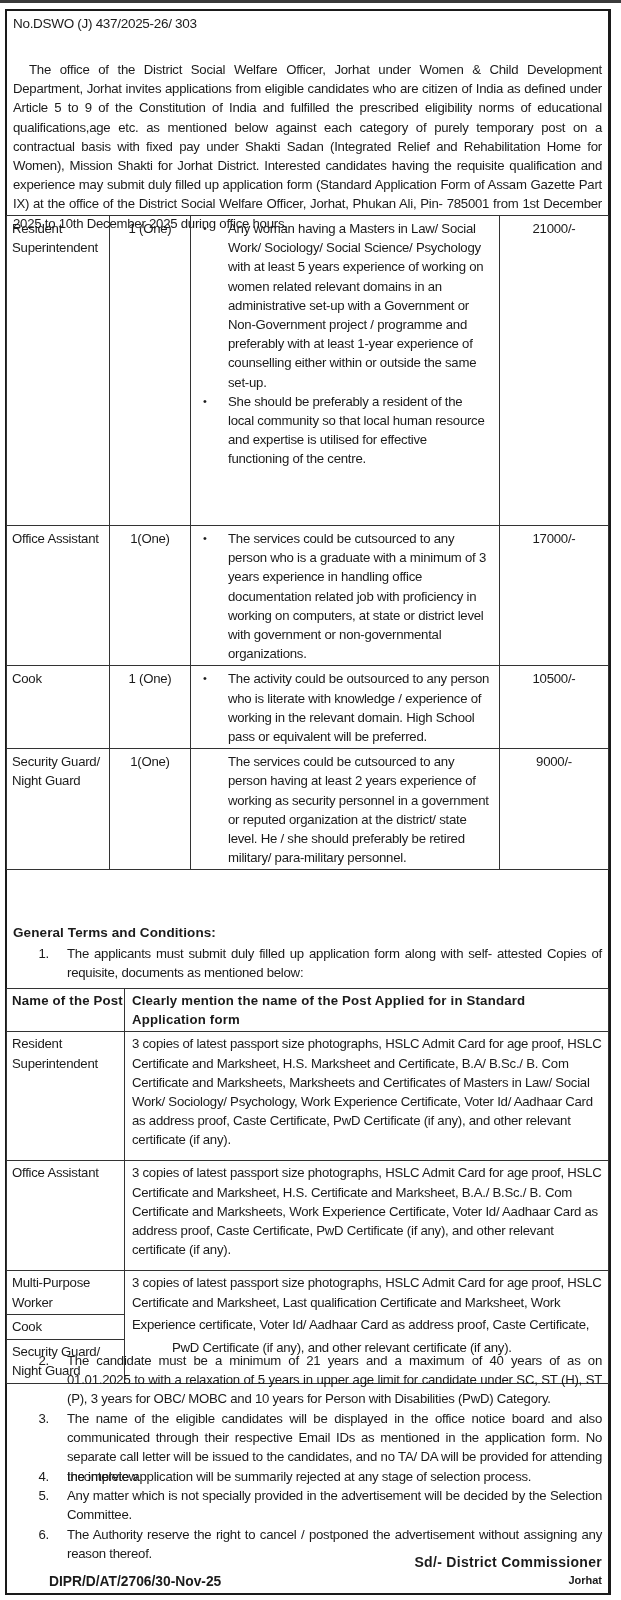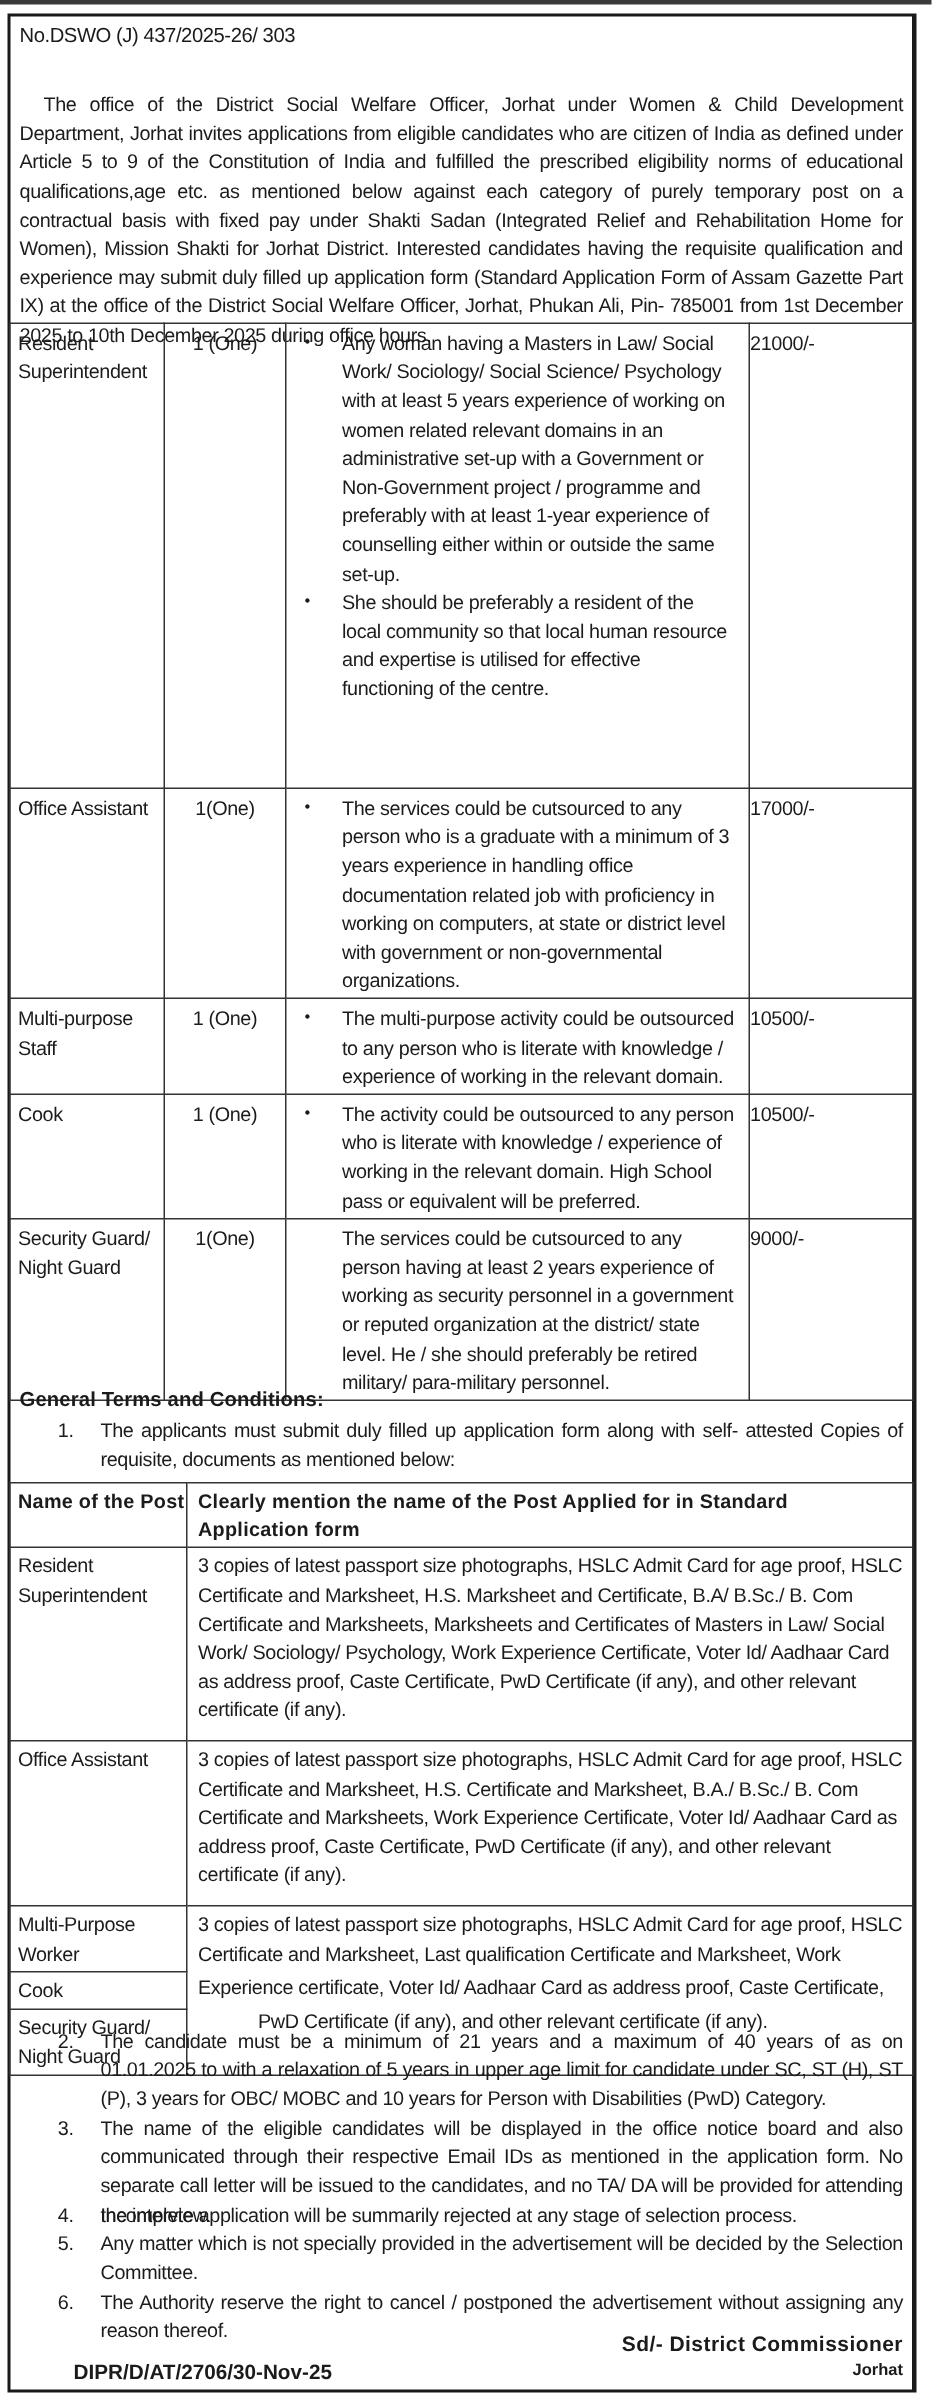--- a/index.html
+++ b/index.html
@@ -14,21 +14,21 @@
   .intro { position: absolute; left: 6px; width: 589px; top: 49px; font-size: 13.2px; line-height: 19.2px;
            text-align: justify; text-indent: 16px; letter-spacing: -0.25px; }
   table { border-collapse: collapse; position: absolute; font-size: 13.2px; letter-spacing: -0.25px; }
   td, th { border: 1.3px solid #333; vertical-align: top; padding: 0; }
   .t1 { left: -1px; top: 204px; width: 603px; }
   .t1 th { font-weight: bold; text-align: center; line-height: 19px; padding-top: 3px; letter-spacing: 0.2px; }
   .t1 td { line-height: 19.2px; padding-top: 3px; padding-bottom: 2px; }
   .c-name { width: 97px; padding-left: 5px !important; text-align: left; }
   .c-vac { width: 80px; text-align: center; }
   .c-elig { width: 308px; }
-  .c-pay { width: 108px; text-align: left; }
+  .c-pay { width: 108px; text-align: center; }
   ul.bul { list-style: none; margin: 0; padding: 0; }
   ul.bul li { position: relative; padding-left: 37px; padding-right: 8px; }
   ul.bul li.dot::before { content: "\2022"; position: absolute; left: 12px; top: 0; font-size: 11px; }
   .gtc-head { position: absolute; left: 6px; top: 914px; font-weight: bold; font-size: 13.5px; letter-spacing: 0.1px; }
   .item { position: absolute; font-size: 13.2px; line-height: 19.2px; letter-spacing: -0.25px; text-align: justify; }
   .item .num { position: absolute; left: 0; top: 0; width: 22px; text-align: right; }
   .item .txt { margin-left: 54px; display: block; }
   .t2 { left: -1px; top: 977px; width: 603px; }
   .t2 td { line-height: 19.2px; padding-top: 2px; padding-bottom: 2px; }
   .t2 .hdr td { font-weight: bold; letter-spacing: 0.2px; padding-top: 2px; padding-bottom: 2px; }
@@ -63,30 +63,20 @@
     </tr>
     <tr style="height:139px">
       <td class="c-name">Office Assistant</td>
       <td class="c-vac">1(One)</td>
       <td class="c-elig">
         <ul class="bul">
           <li class="dot">The services could be cutsourced to any person who is a graduate with a minimum of 3 years experience in handling office documentation related job with proficiency in working on computers, at state or district level with government or non-governmental organizations.</li>
         </ul>
       </td>
       <td class="c-pay">17000/-</td>
-    </tr>
-    <tr style="height:62px">
-      <td class="c-name">Multi-purpose Staff</td>
-      <td class="c-vac">1 (One)</td>
-      <td class="c-elig">
-        <ul class="bul">
-          <li class="dot">The multi-purpose activity could be outsourced to any person who is literate with knowledge / experience of working in the relevant domain.</li>
-        </ul>
-      </td>
-      <td class="c-pay">10500/-</td>
     </tr>
     <tr style="height:81px">
       <td class="c-name">Cook</td>
       <td class="c-vac">1 (One)</td>
       <td class="c-elig">
         <ul class="bul">
           <li class="dot">The activity could be outsourced to any person who is literate with knowledge / experience of working in the relevant domain. High School pass or equivalent will be preferred.</li>
         </ul>
       </td>
       <td class="c-pay">10500/-</td>

